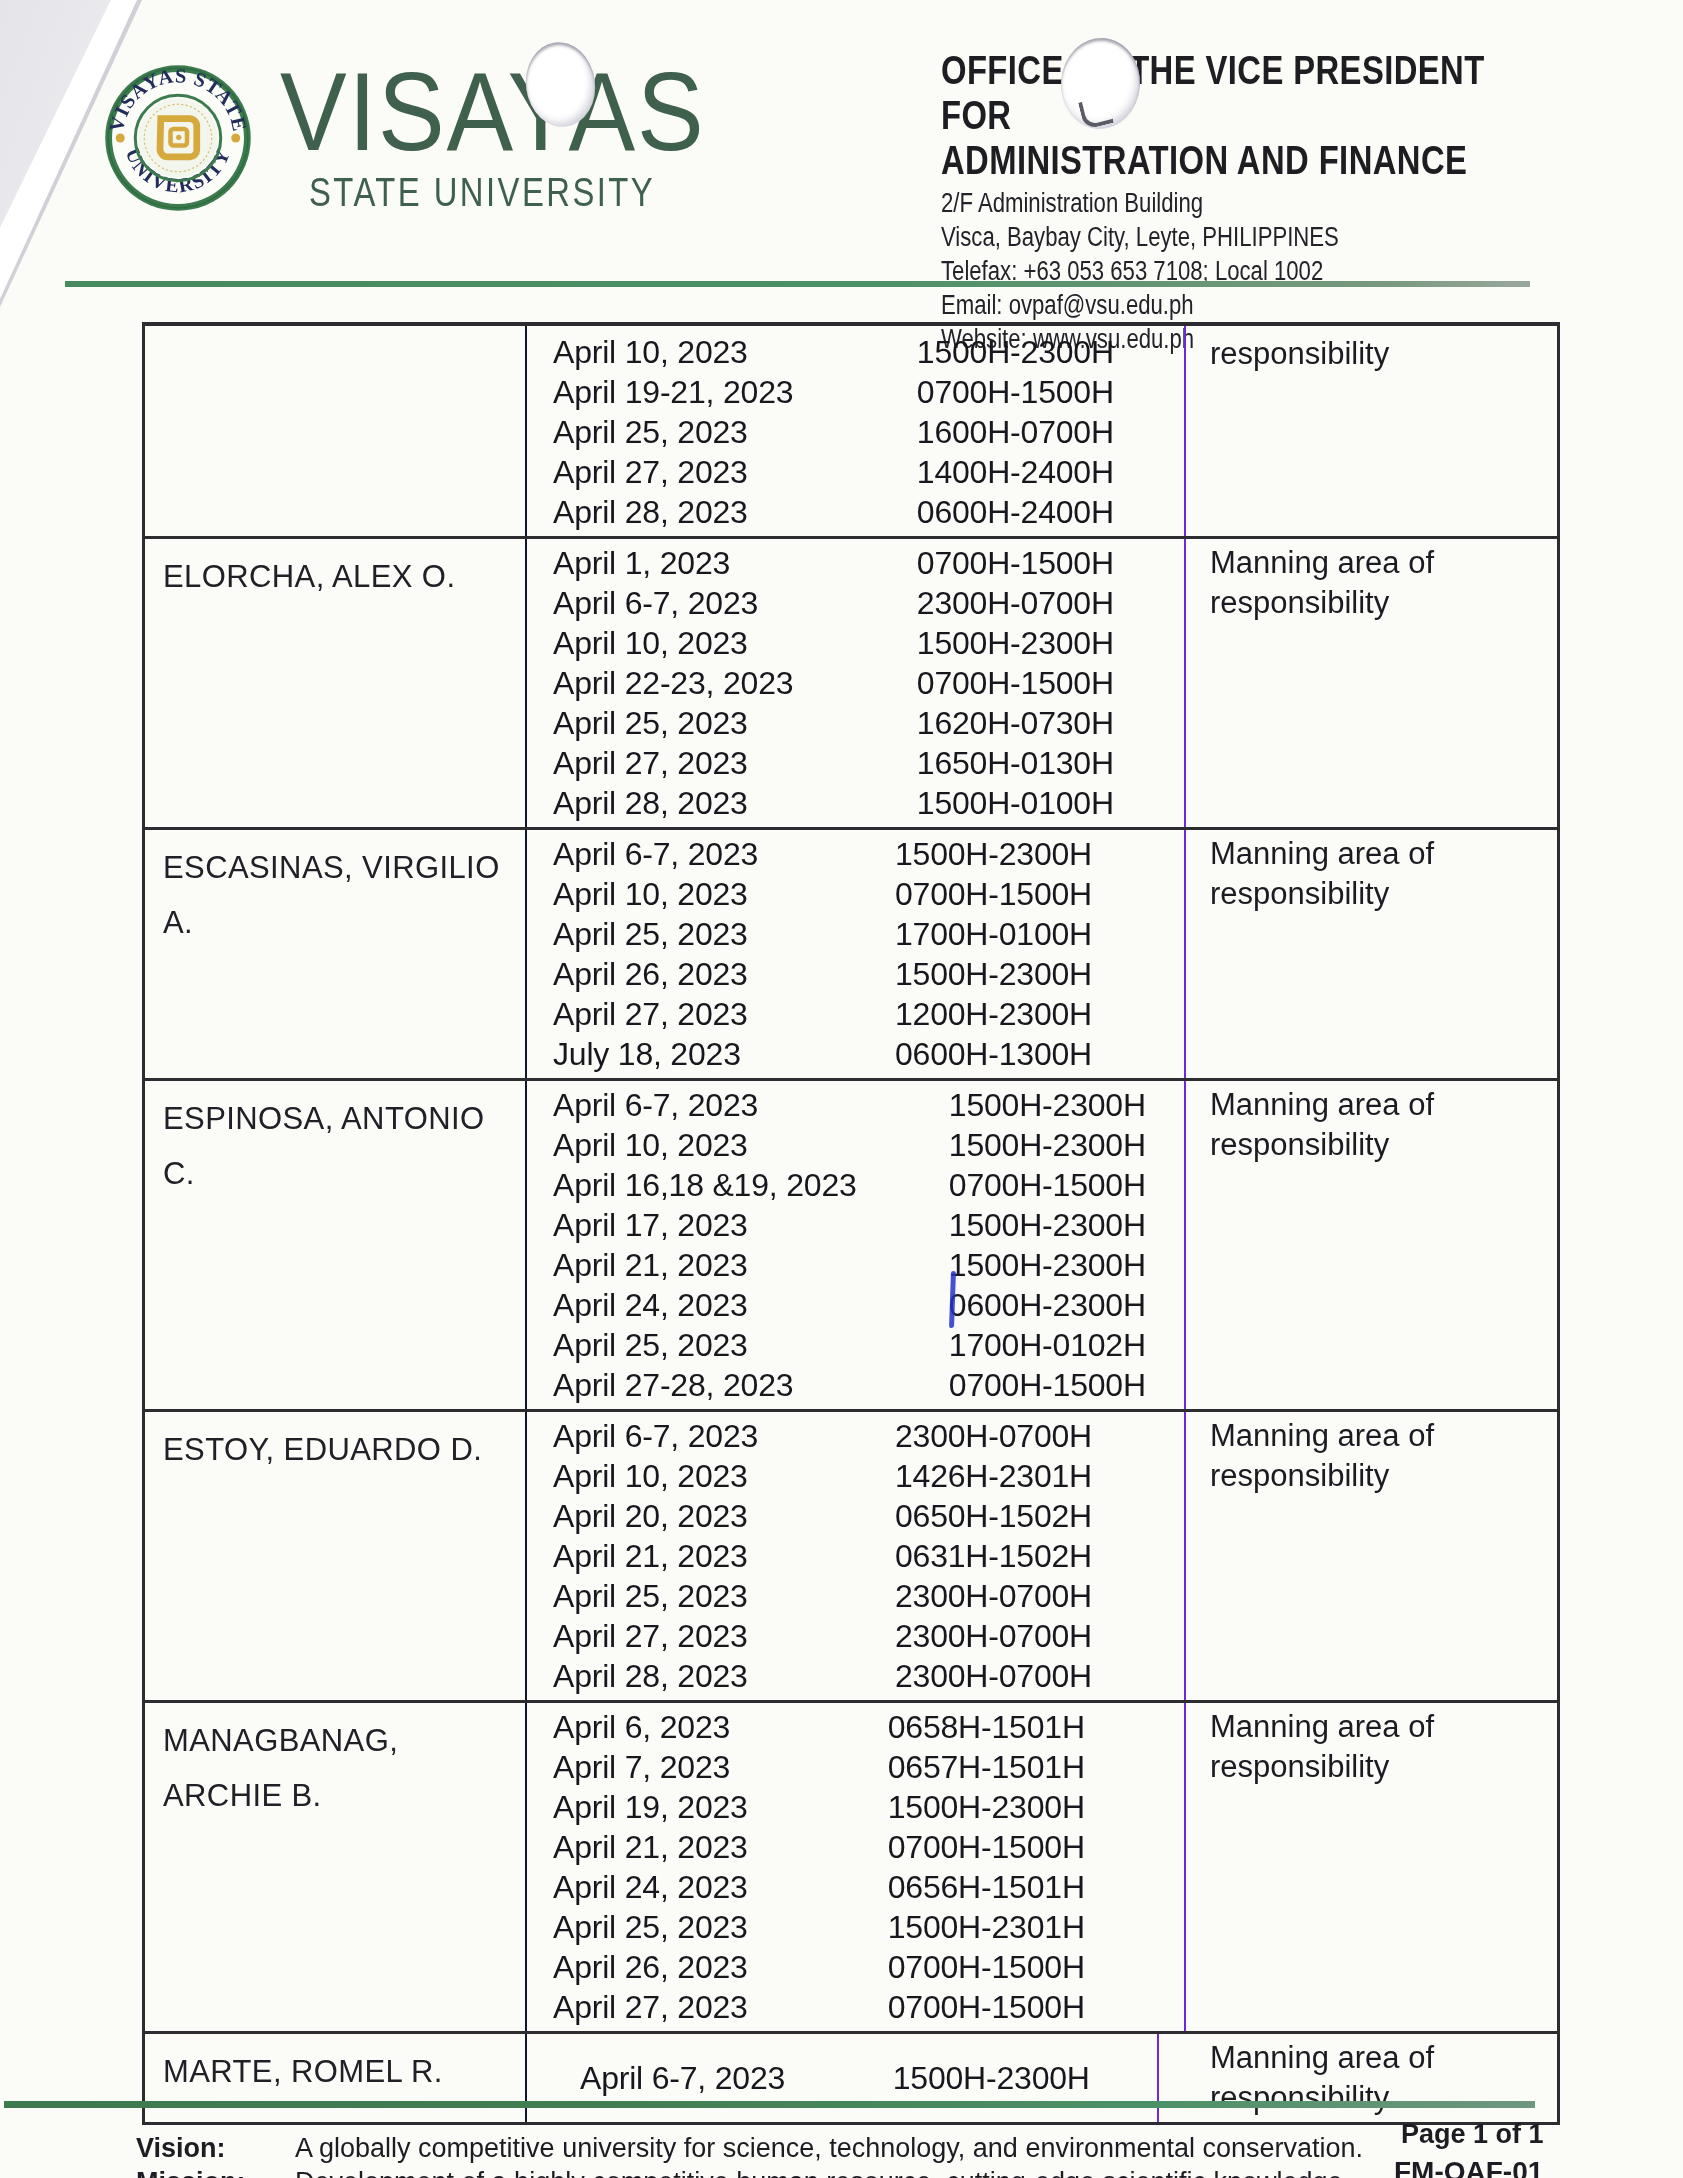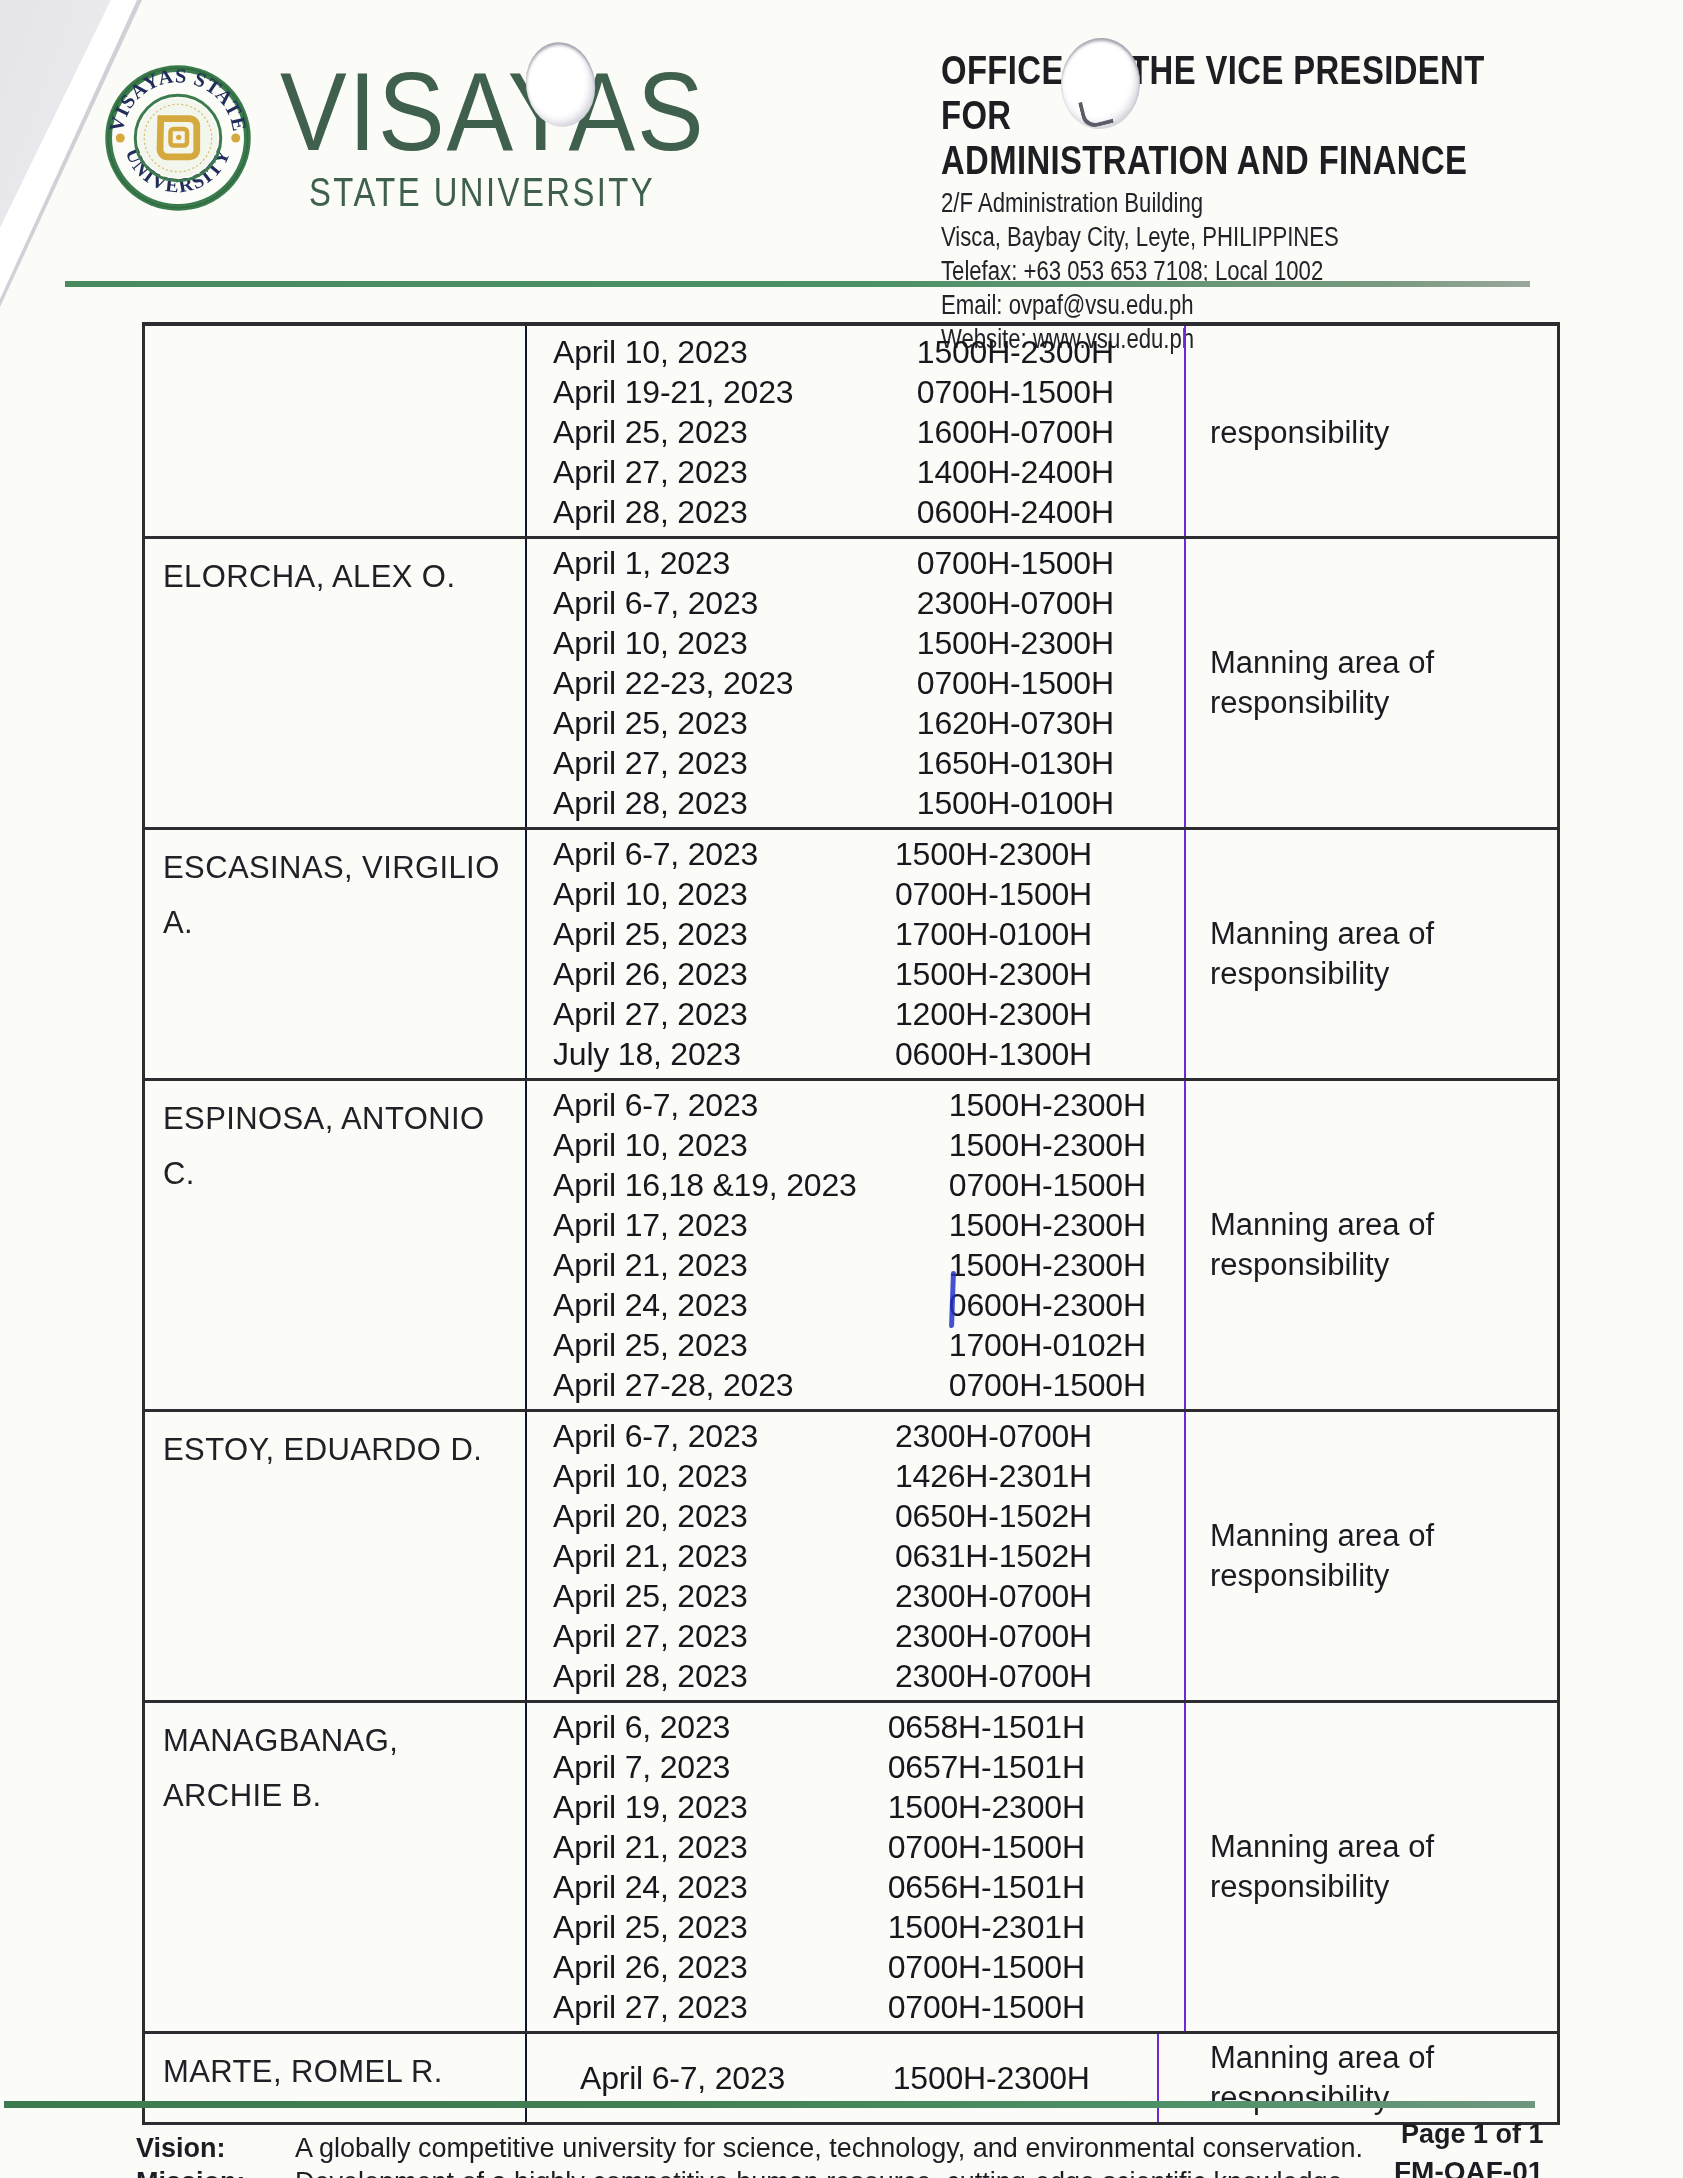--- a/index.html
+++ b/index.html
@@ -41,23 +41,23 @@
   .cell{box-sizing:border-box;}
   .name-cell{width:382px;padding:10px 12px 6px 18px;border-right:2px solid #0f172a;
     font-size:31px;line-height:55px;letter-spacing:0.4px;color:#202026;}
   .sched-cell{flex:1;display:flex;flex-direction:column;justify-content:center;
     padding:4px 0 4px 26px;border-right:2px solid #6d28d9;}
   .sched{display:table;}
   .s-line{display:table-row;}
   .s-date,.s-time{display:table-cell;height:40px;vertical-align:middle;
     white-space:nowrap;font-size:32px;color:#17171d;letter-spacing:-0.2px;}
   .s-date{padding-right:28px;}
-  .note-cell{width:371px;display:flex;align-items:center;padding:4px 10px 4px 24px;}
+  .note-cell{width:371px;display:flex;align-items:flex-start;padding:4px 10px 4px 24px;}
   .note{font-size:31px;line-height:40px;max-width:249px;color:#1b1b21;}
-  .t-row.continued .note-cell{align-items:center;padding-top:8px;}
+  .t-row.continued .note-cell{align-items:flex-start;padding-top:8px;}
   .t-row.continued .sched-cell{justify-content:flex-start;padding-top:6px;}
   
   .pen-mark{position:relative;}
   .pen-mark::before{content:'';position:absolute;left:1px;top:-14px;width:5px;height:57px;
     background:#2633c9;opacity:.85;border-radius:3px;transform:rotate(2deg);}
   
   .rule-bottom{position:absolute;left:4px;top:2101px;width:1531px;height:7px;
     background:linear-gradient(90deg,#3c7a50 0%,#417e52 40%,#4c9166 75%,#6f967f 100%);}
   .f-page{position:absolute;left:1401px;top:2119px;font-size:27px;font-weight:600;color:#1c1c22;}
   .f-code{position:absolute;left:1394px;top:2156px;font-size:28px;font-weight:700;color:#1c1c22;}

